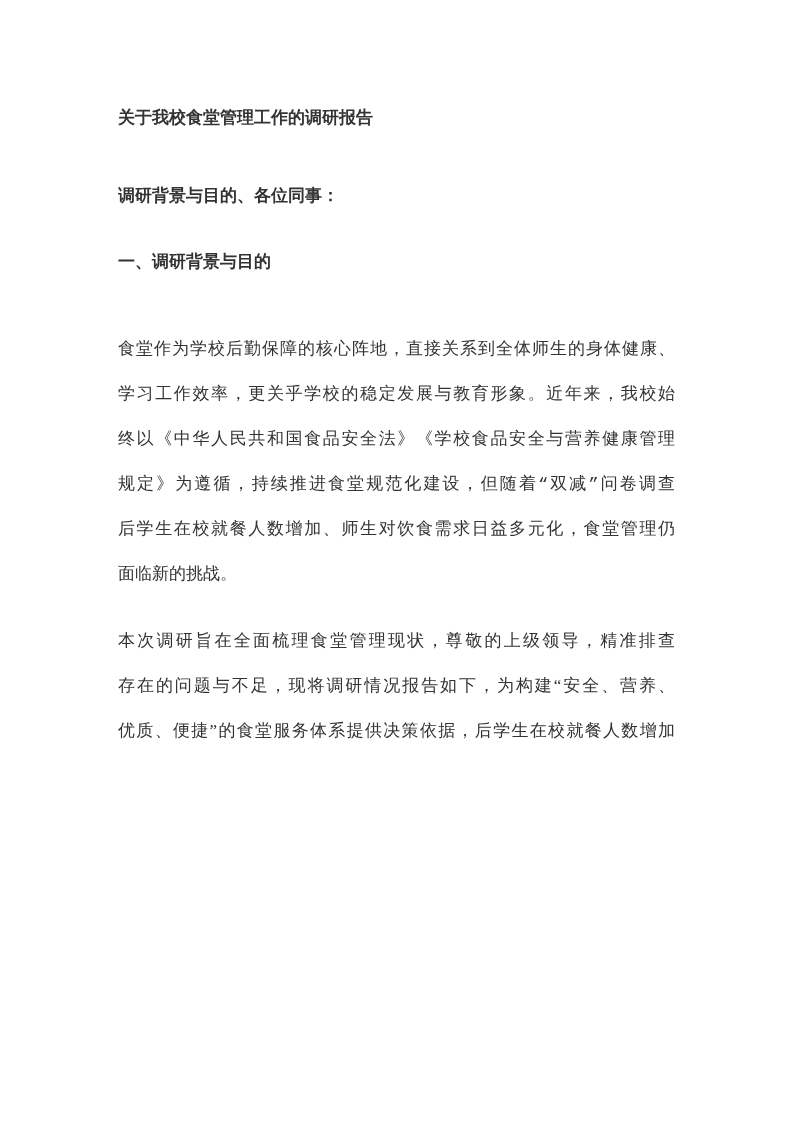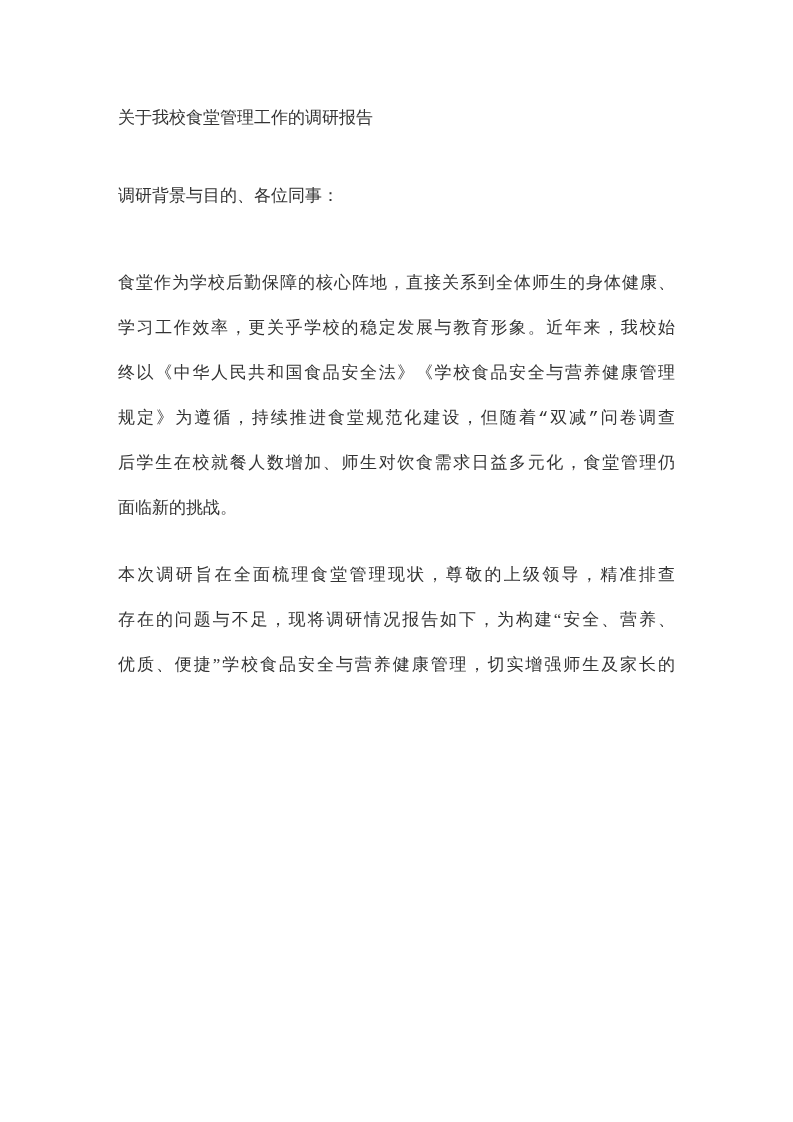--- a/index.html
+++ b/index.html
@@ -18,20 +18,21 @@
     font-family: "Liberation Serif", "DejaVu Serif", serif;
     color: #333333;
     font-size: 17px;
     overflow: hidden;
   }
   .tline {
     line-height: 45px;
     height: 45px;
     overflow: hidden;
     white-space: nowrap;
+    font-weight: bold;
   }
   .pline {
     line-height: 45px;
     height: 45px;
     overflow: hidden;
     text-align: justify;
     text-align-last: justify;
   }
   .pline.short {
     text-align: left;
@@ -47,29 +48,30 @@
 </head>
 <body>
 
 <div class="page">
 
   <div class="tline doc-title">关于我校食堂管理工作的调研报告</div>
 
   <div class="tline salutation">调研背景与目的、各位同事：</div>
 
 
+  <div class="tline sec-heading">一、调研背景与目的</div>
 
   <div class="para-bg">
     <div class="pline">食堂作为学校后勤保障的核心阵地，直接关系到全体师生的身体健康、</div>
     <div class="pline">学习工作效率，更关乎学校的稳定发展与教育形象。近年来，我校始</div>
     <div class="pline">终以《中华人民共和国食品安全法》《学校食品安全与营养健康管理</div>
     <div class="pline">规定》为遵循，持续推进食堂规范化建设，但随着“双减”问卷调查</div>
     <div class="pline">后学生在校就餐人数增加、师生对饮食需求日益多元化，食堂管理仍</div>
     <div class="pline short">面临新的挑战。</div>
   </div>
 
   <div class="para-purpose">
     <div class="pline">本次调研旨在全面梳理食堂管理现状，尊敬的上级领导，精准排查</div>
     <div class="pline">存在的问题与不足，现将调研情况报告如下，为构建“安全、营养、</div>
-    <div class="pline">优质、便捷”学校食品安全与营养健康管理，切实增强师生及家长的</div>
+    <div class="pline">优质、便捷”的食堂服务体系提供决策依据，后学生在校就餐人数增加</div>
   </div>
 
 </div>
 
 </body></html>

